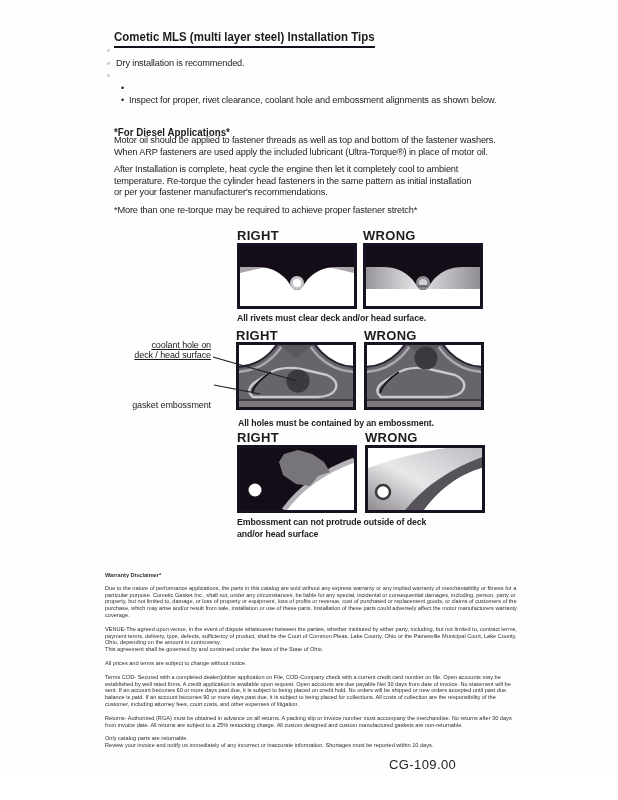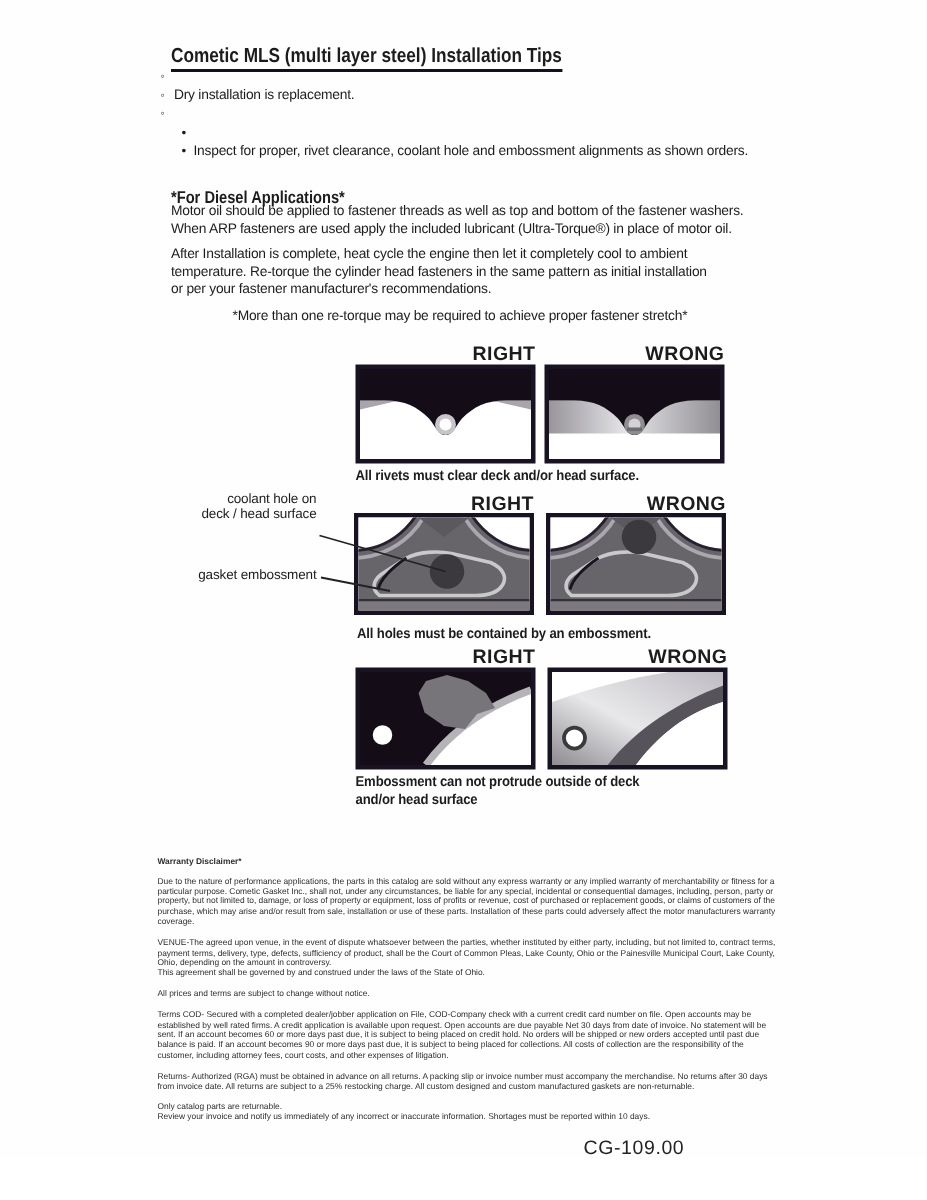--- a/index.html
+++ b/index.html
@@ -10,21 +10,21 @@
   .cx90{transform:scaleX(.92);transform-origin:0 50%;}
   .title{top:20px;left:114px;font-size:13.5px;font-weight:bold;white-space:nowrap;
          border-bottom:2px solid #15101c;padding-bottom:2px;}
   .tips{top:45px;left:107px;font-size:9.2px;line-height:12px;letter-spacing:-.15px;white-space:nowrap;}
   .tipline{display:flex;align-items:baseline;}
   .marker{display:inline-block;width:9px;font-size:8px;}
   .sub{padding-left:14px;}
   .sub .marker{width:8px;font-size:9px;}
   .h2{top:116px;left:114px;font-size:11.5px;font-weight:bold;white-space:nowrap;}
   .para{left:114px;font-size:9.2px;line-height:11.5px;letter-spacing:-.15px;white-space:pre-line;}
-  .rwlabel{font-size:13px;font-weight:bold;text-align:right;width:120px;letter-spacing:.3px;}
+  .rwlabel{font-size:13px;font-weight:bold;text-align:left;width:120px;letter-spacing:.3px;}
   .dbox{width:120px;height:66px;border:3px solid #191223;box-sizing:border-box;background:#fff;}
   .dbox svg{display:block;width:100%;height:100%;}
   .caption{font-size:9.5px;font-weight:bold;letter-spacing:-.1px;white-space:pre-line;line-height:12px;}
   .sidelabel{font-size:9px;line-height:9.5px;text-align:right;width:93px;white-space:pre-line;letter-spacing:-.1px;}
   .legal{top:572px;left:105px;width:412px;font-size:5.6px;line-height:6.8px;color:#2e2e2e;}
   .legal p{margin:0 0 7px 0;white-space:pre-line;}
   .legal .lh{font-weight:bold;margin:0 0 6px 0;}
   .footer{top:757px;left:389px;font-size:13px;letter-spacing:.4px;color:#222;}
   .overlay{pointer-events:none;}
 </style>
@@ -34,41 +34,41 @@
 <div class="page">
 
   <h1 class="abs title condensed">Cometic MLS (multi layer steel) Installation Tips</h1>
 
   <div class="abs tips">
     <div class="tipline">
       <span class="marker">◦</span>
     </div>
     <div class="tipline">
       <span class="marker">◦</span>
-      <span>Dry installation is replacement.</span>
+      <span>Dry installation is recommended.</span>
     </div>
     <div class="tipline">
       <span class="marker">◦</span>
     </div>
     <div class="tipline sub">
       <span class="marker">•</span>
     </div>
     <div class="tipline sub">
       <span class="marker">•</span>
-      <span>Inspect for proper, rivet clearance, coolant hole and embossment alignments as shown orders.</span>
+      <span>Inspect for proper, rivet clearance, coolant hole and embossment alignments as shown below.</span>
     </div>
   </div>
 
   <h2 class="abs h2 condensed">*For Diesel Applications*</h2>
   <div class="abs para" style="top:164px;">After Installation is complete, heat cycle the engine then let it completely cool to ambient
 temperature. Re-torque the cylinder head fasteners in the same pattern as initial installation
 or per your fastener manufacturer's recommendations.</div>
   <div class="abs para" style="top:135px;">Motor oil should be applied to fastener threads as well as top and bottom of the fastener washers.
 When ARP fasteners are used apply the included lubricant (Ultra-Torque®) in place of motor oil.</div>
-  <div class="abs para" style="top:205px;margin-left:41px;">*More than one re-torque may be required to achieve proper fastener stretch*</div>
+  <div class="abs para" style="top:205px;">*More than one re-torque may be required to achieve proper fastener stretch*</div>
 
   <div class="abs rwlabel" style="top:228px;left:237px;">RIGHT</div>
   <div class="abs rwlabel" style="top:228px;left:363px;">WRONG</div>
 
   <div class="abs dbox" style="top:243px;left:237px;">
     <svg viewBox="0 0 114 60" preserveAspectRatio="none">
       <polygon points="0,21 26,21 0,27" fill="#a8a5ab"></polygon>
       <polygon points="114,21 88,21 114,27" fill="#a8a5ab"></polygon>
       <path d="M0,0 H114 V21 H97 C84,21 76,25 68,33 C63,39 62,44 57,44 C52,44 51,39 46,33 C38,25 30,21 17,21 H0 Z" fill="#140d18"></path>
       <circle cx="57" cy="37" r="7" fill="#c7c4ca"></circle>
@@ -91,23 +91,23 @@
       <circle cx="57" cy="37" r="4" fill="#d2d2d4"></circle>
       <rect x="52" y="39" width="10" height="2.4" fill="#6e6b71"></rect>
     </svg>
   </div>
 
   <div class="abs caption cx90" style="top:312px;left:237px;">All rivets must clear deck and/or head surface.</div>
 
   <div class="abs rwlabel" style="top:328px;left:236px;">RIGHT</div>
   <div class="abs rwlabel" style="top:328px;left:364px;">WRONG</div>
 
-  <div class="abs sidelabel" style="top:328px;left:118px;">coolant hole on
+  <div class="abs sidelabel" style="top:341px;left:118px;text-decoration:underline;">coolant hole on
 deck / head surface</div>
-  <div class="abs sidelabel" style="top:379px;left:118px;">gasket embossment</div>
+  <div class="abs sidelabel" style="top:401px;left:118px;">gasket embossment</div>
 
   <div class="abs dbox" style="top:342px;left:236px;width:120px;height:68px;">
     <svg viewBox="0 0 114 62" preserveAspectRatio="none">
       <rect x="0" y="0" width="114" height="62" fill="#67646a"></rect>
       <circle cx="-4" cy="-28" r="55" fill="none" stroke="#aaa7ae" stroke-width="2.5"></circle>
       <circle cx="118" cy="-28" r="55" fill="none" stroke="#aaa7ae" stroke-width="2.5"></circle>
       <circle cx="-4" cy="-28" r="50" fill="#ffffff" stroke="#262030" stroke-width="2"></circle>
       <circle cx="118" cy="-28" r="50" fill="#ffffff" stroke="#262030" stroke-width="2"></circle>
       <path d="M40,0 L74,0 L57,13 Z" fill="#5b585e"></path>
       <line x1="0" y1="55" x2="114" y2="55" stroke="#332e38" stroke-width="1.5"></line>

